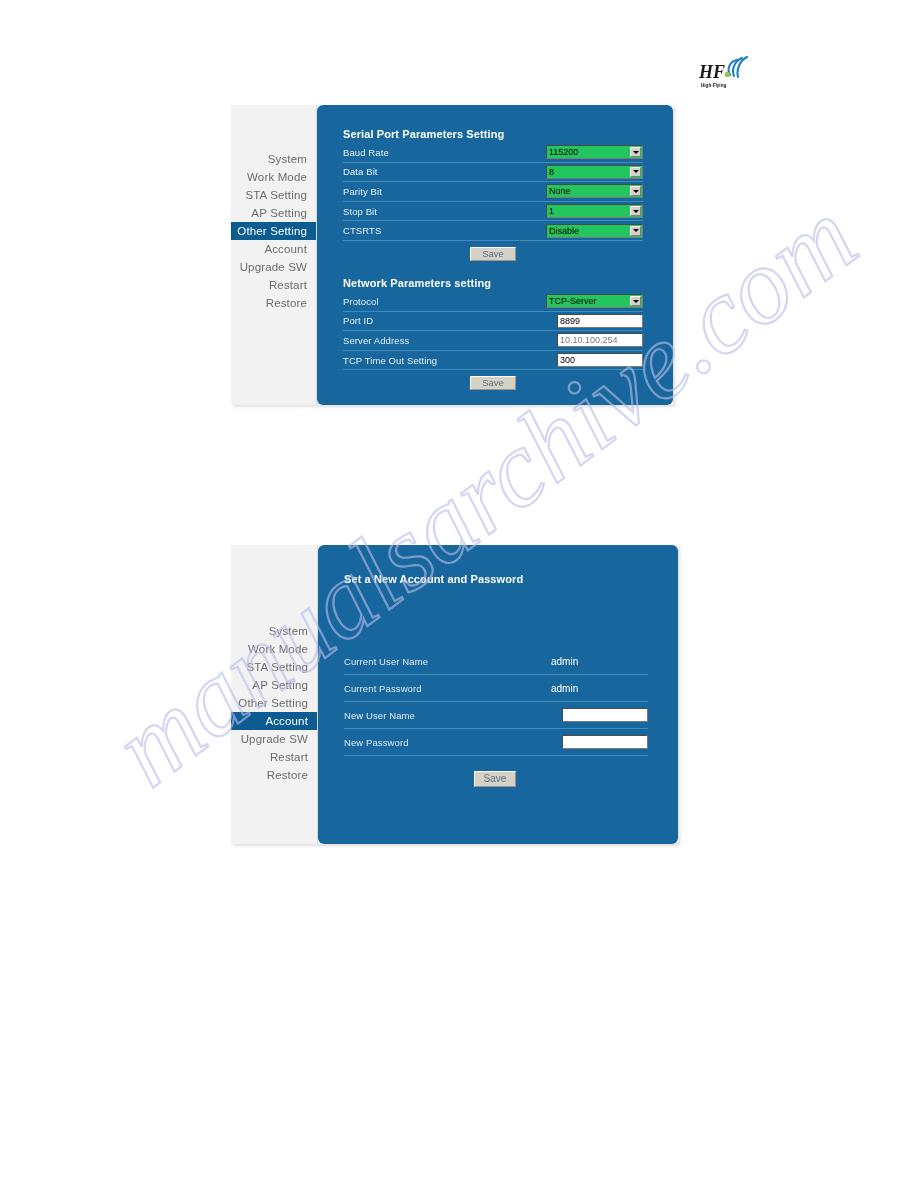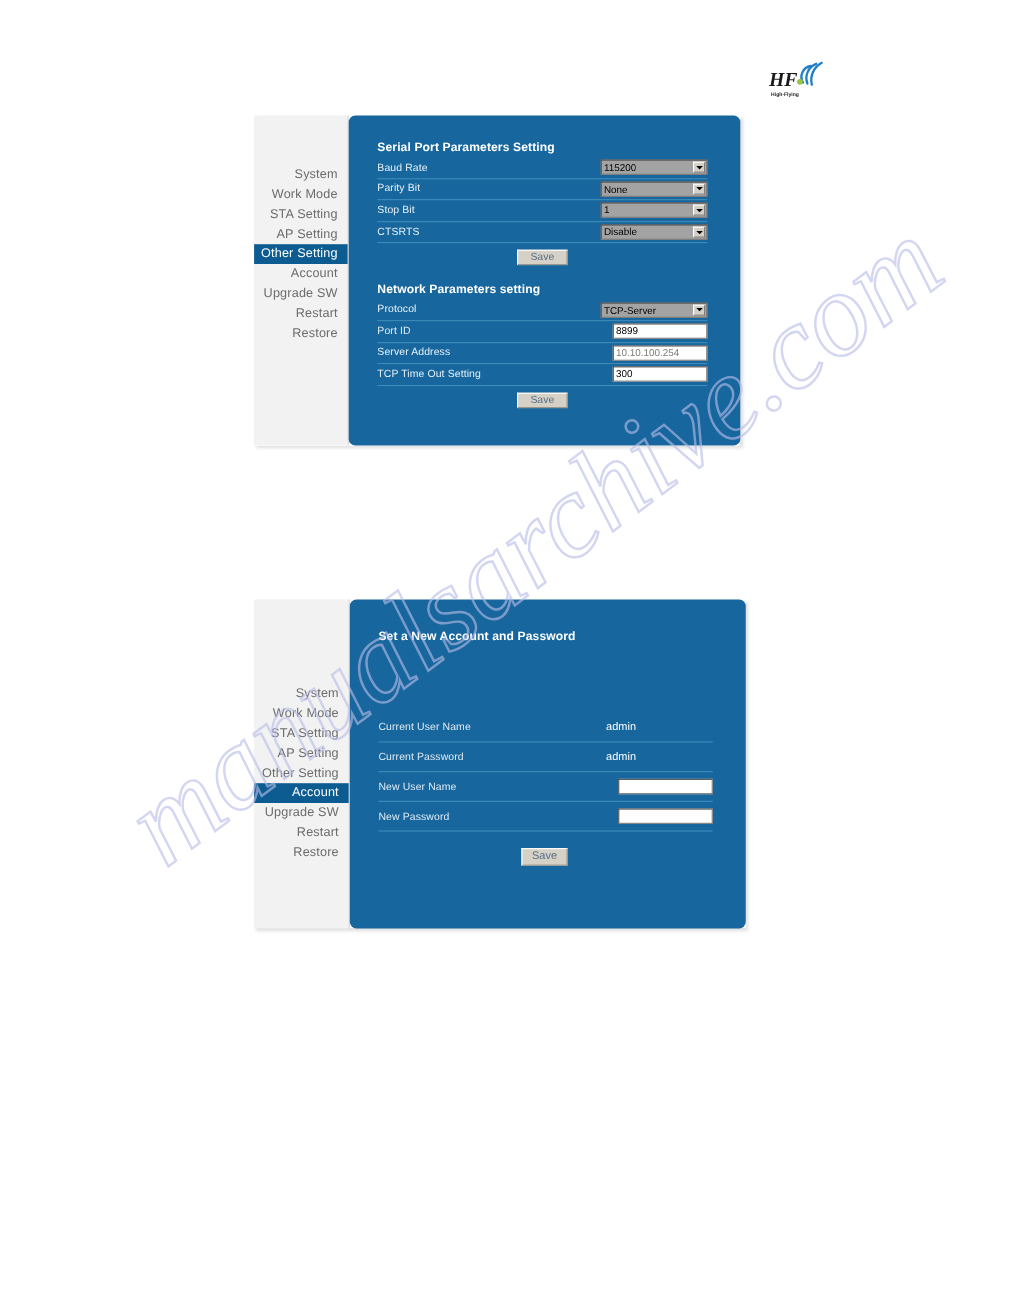--- a/index.html
+++ b/index.html
@@ -142,21 +142,21 @@
   .row .plainval {
     color: #ffffff;
     font-size: 9.5px;
     line-height: 11px;
   }
 
   
   .wselect {
     width: 97px;
     height: 14px;
-    background: #a3a3a3;
+    background: #22c55e;
     border: 1px solid #7a7a7a;
     border-top-color: #4a4a4a;
     border-left-color: #4a4a4a;
     box-sizing: border-box;
     display: flex;
     align-items: center;
     position: relative;
     cursor: pointer;
   }
   .wselect .val {
@@ -296,20 +296,31 @@
           <div class="field">
             <div class="wselect">
               <span class="val">115200</span>
               <span class="arrow">
                 <i></i>
               </span>
             </div>
           </div>
         </div>
         <div class="row">
+          <div class="label">Data Bit</div>
+          <div class="field">
+            <div class="wselect">
+              <span class="val">8</span>
+              <span class="arrow">
+                <i></i>
+              </span>
+            </div>
+          </div>
+        </div>
+        <div class="row">
           <div class="label">Parity Bit</div>
           <div class="field">
             <div class="wselect">
               <span class="val">None</span>
               <span class="arrow">
                 <i></i>
               </span>
             </div>
           </div>
         </div>

